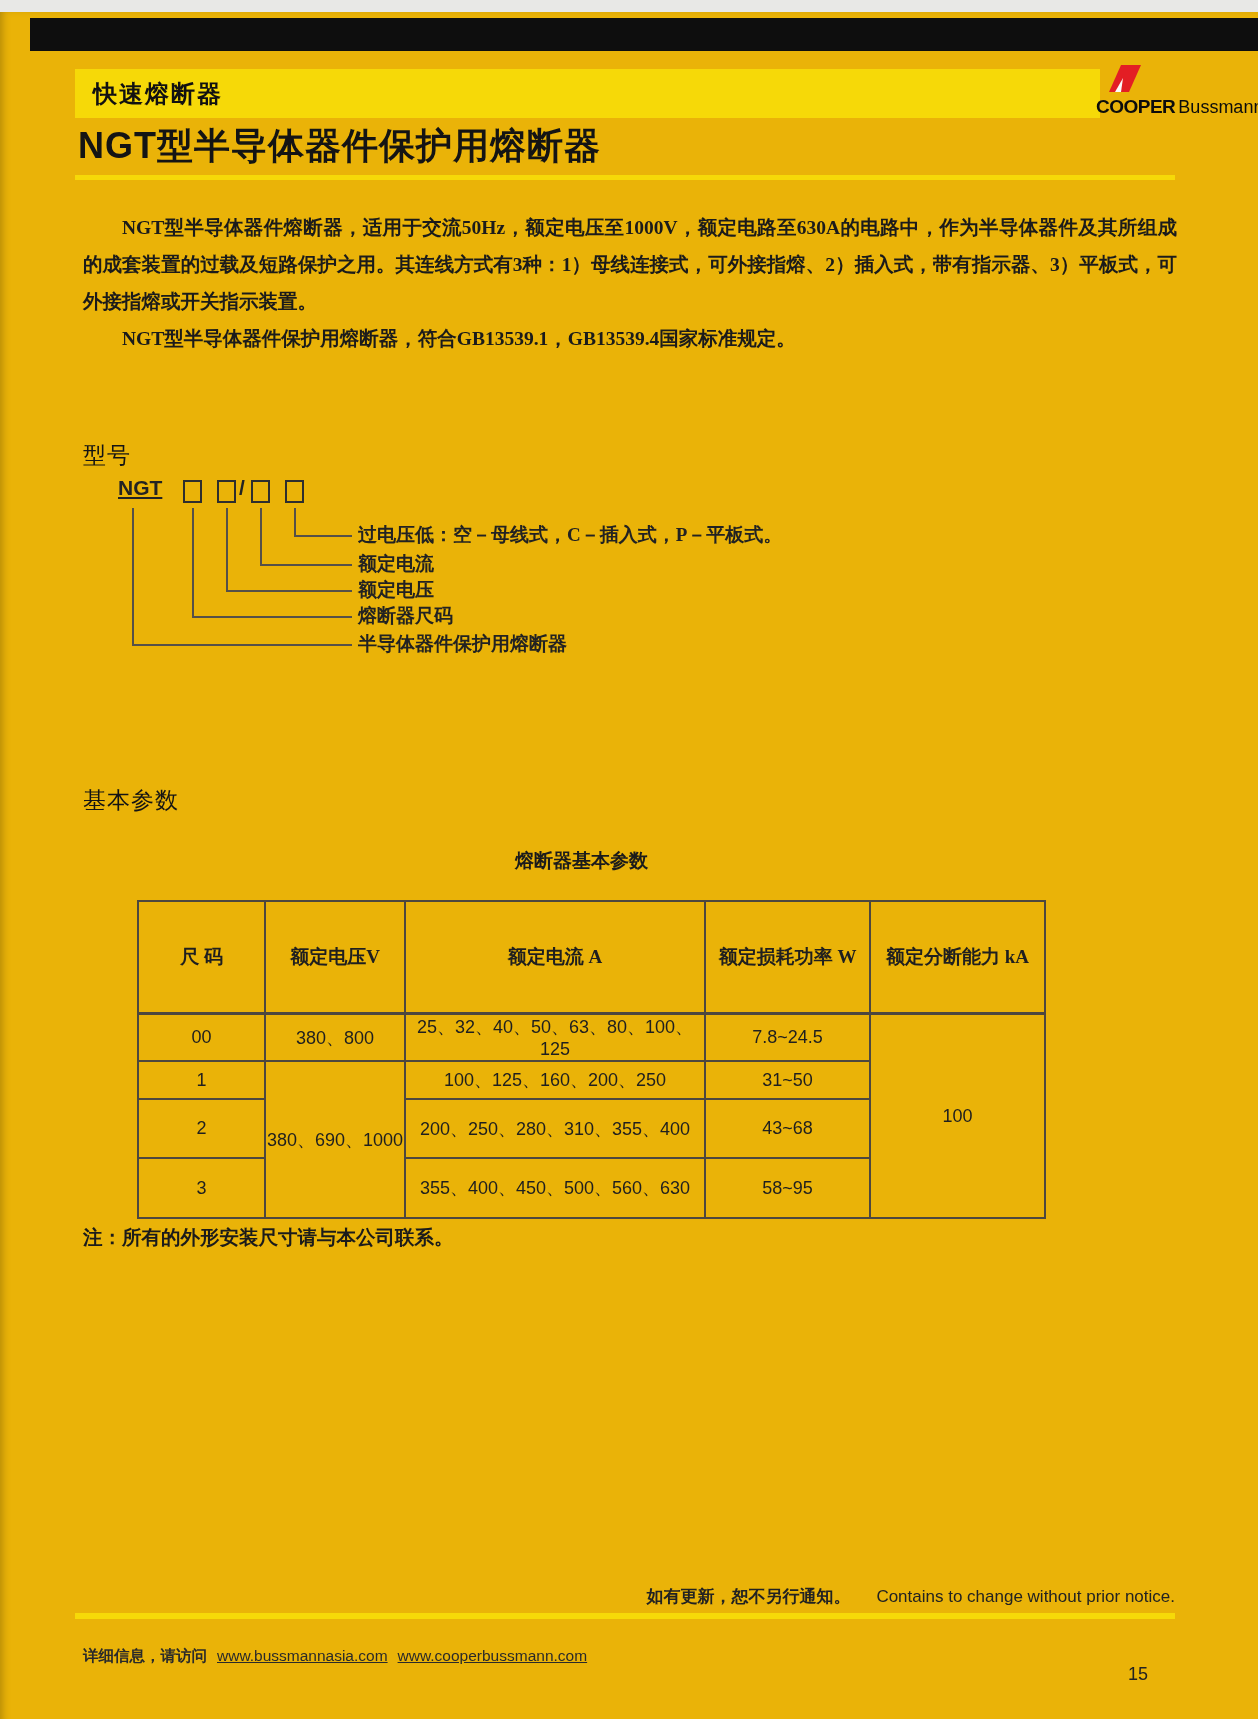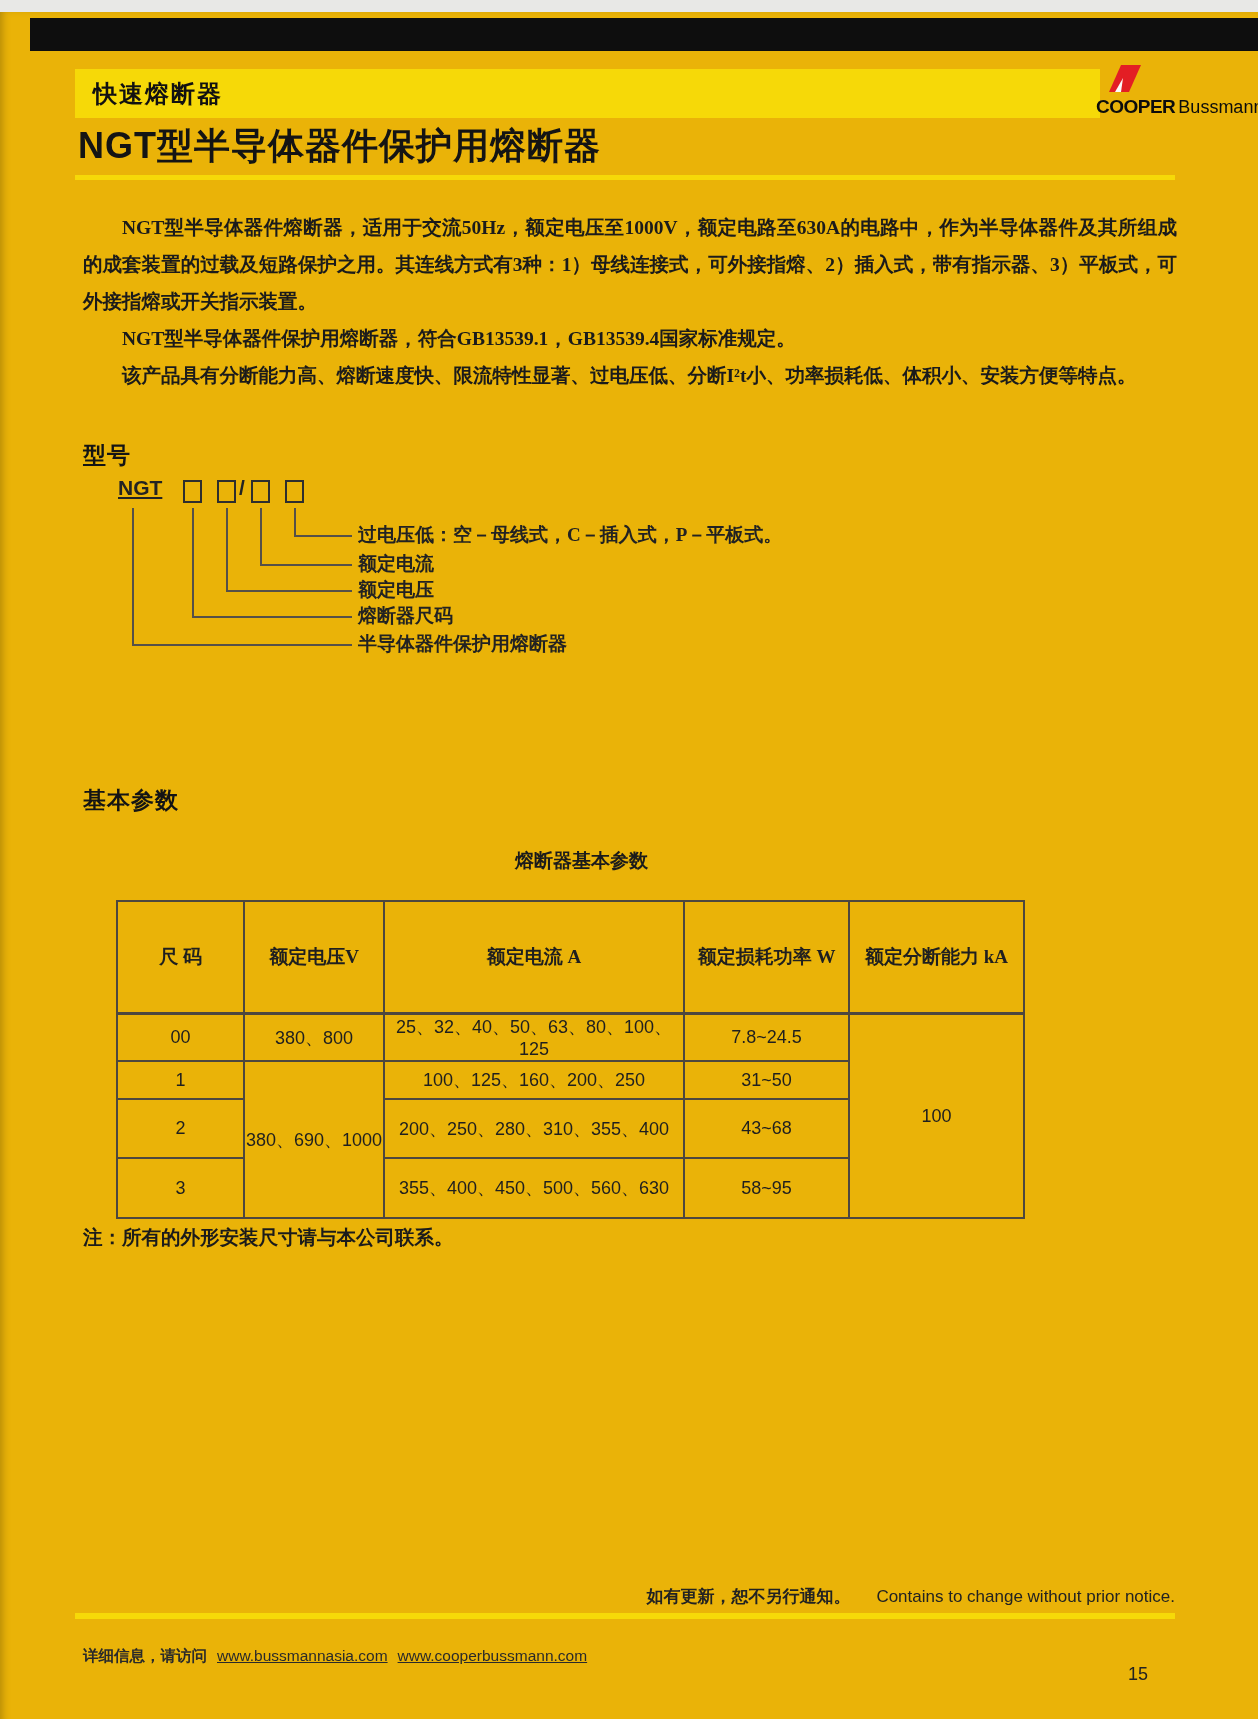--- a/index.html
+++ b/index.html
@@ -24,32 +24,32 @@
   .brand .bussmann { font-size:18px; color:#0c0c0c; margin-left:3px; }
 
   .doc-title { position:absolute; left:78px; top:110px; font-size:36px; font-weight:bold; letter-spacing:1px; color:#141414; }
   .title-rule { position:absolute; left:75px; top:163px; width:1100px; height:5px; background:#f6d908; }
 
   .serif { font-family:"Liberation Serif","DejaVu Serif",serif; }
 
   .intro { position:absolute; left:83px; top:197px; width:1094px; font-size:19.5px; line-height:37px; text-align:justify; font-weight:600; color:#1b1b1b; }
   .intro p { margin:0; text-indent:2em; }
 
-  .section-heading { position:absolute; font-size:23px; font-weight:bold; color:#141414; letter-spacing:1px; }
+  .section-heading { position:absolute; font-size:23px; font-weight:normal; color:#141414; letter-spacing:1px; }
   #model-heading { left:83px; top:428px; }
   #params-heading { left:83px; top:773px; }
 
   .model-code-part { position:absolute; font-size:21px; font-weight:bold; color:#232323; }
   .mbox { position:absolute; width:15px; height:19px; border:2px solid #2e2e2e; background:transparent; }
   .connector { position:absolute; border-left:2px solid #555049; border-bottom:2px solid #555049; }
   .model-label { position:absolute; left:358px; line-height:26px; font-size:19px; font-weight:600; color:#222; white-space:nowrap; }
 
   .table-title { position:absolute; left:128px; top:836px; width:907px; text-align:center; font-size:19px; font-weight:600; color:#1b1b1b; }
 
-  table.params { position:absolute; left:116px; top:888px; width:907px; border-collapse:collapse; table-layout:fixed;border-radius:15px; }
+  table.params { position:absolute; left:137px; top:888px; width:907px; border-collapse:collapse; table-layout:fixed;border-radius:15px; }
   table.params th, table.params td { border:2px solid #4d483f; text-align:center; padding:0; color:#1f1f1f; overflow:hidden; }
   table.params th { height:110px; font-size:19px; font-weight:600; font-family:"Liberation Serif","DejaVu Serif",serif; }
   table.params th { border-bottom:3px solid #4d483f; }
   table.params td { font-size:18px; }
   td.cell-current { text-align:left; padding-left:13px; }
   tr.r0 td { height:42px; }
   tr.r1 td { height:36px; }
   tr.r2 td { height:57px; }
   tr.r3 td { height:58px; }
 
@@ -90,21 +90,20 @@
       <span class="cooper">COOPER</span><span class="bussmann">Bussmann</span>
     </span>
   </div>
 
   <div class="doc-title">NGT型半导体器件保护用熔断器</div>
   <div class="title-rule"></div>
 
   <div class="intro serif">
     <p>NGT型半导体器件熔断器，适用于交流50Hz，额定电压至1000V，额定电路至630A的电路中，作为半导体器件及其所组成的成套装置的过载及短路保护之用。其连线方式有3种：1）母线连接式，可外接指熔、2）插入式，带有指示器、3）平板式，可外接指熔或开关指示装置。</p>
     <p>NGT型半导体器件保护用熔断器，符合GB13539.1，GB13539.4国家标准规定。</p>
-    <p>该产品具有分断能力高、熔断速度快、限流特性显著、过电压低、分断I²t小、功率损耗低、体积小、安装方便等特点。</p>
   </div>
 
   <div id="model-heading" class="section-heading">型号</div>
 
   <span class="model-code-part" style="left:118px; top:464px;text-decoration:underline;">NGT</span>
   <span class="mbox" style="left:183px; top:468px;"></span>
   <span class="mbox" style="left:217px; top:468px;"></span>
   <span class="model-code-part" style="left:239px; top:464px;">/</span>
   <span class="mbox" style="left:251px; top:468px;"></span>
   <span class="mbox" style="left:285px; top:468px;"></span>

